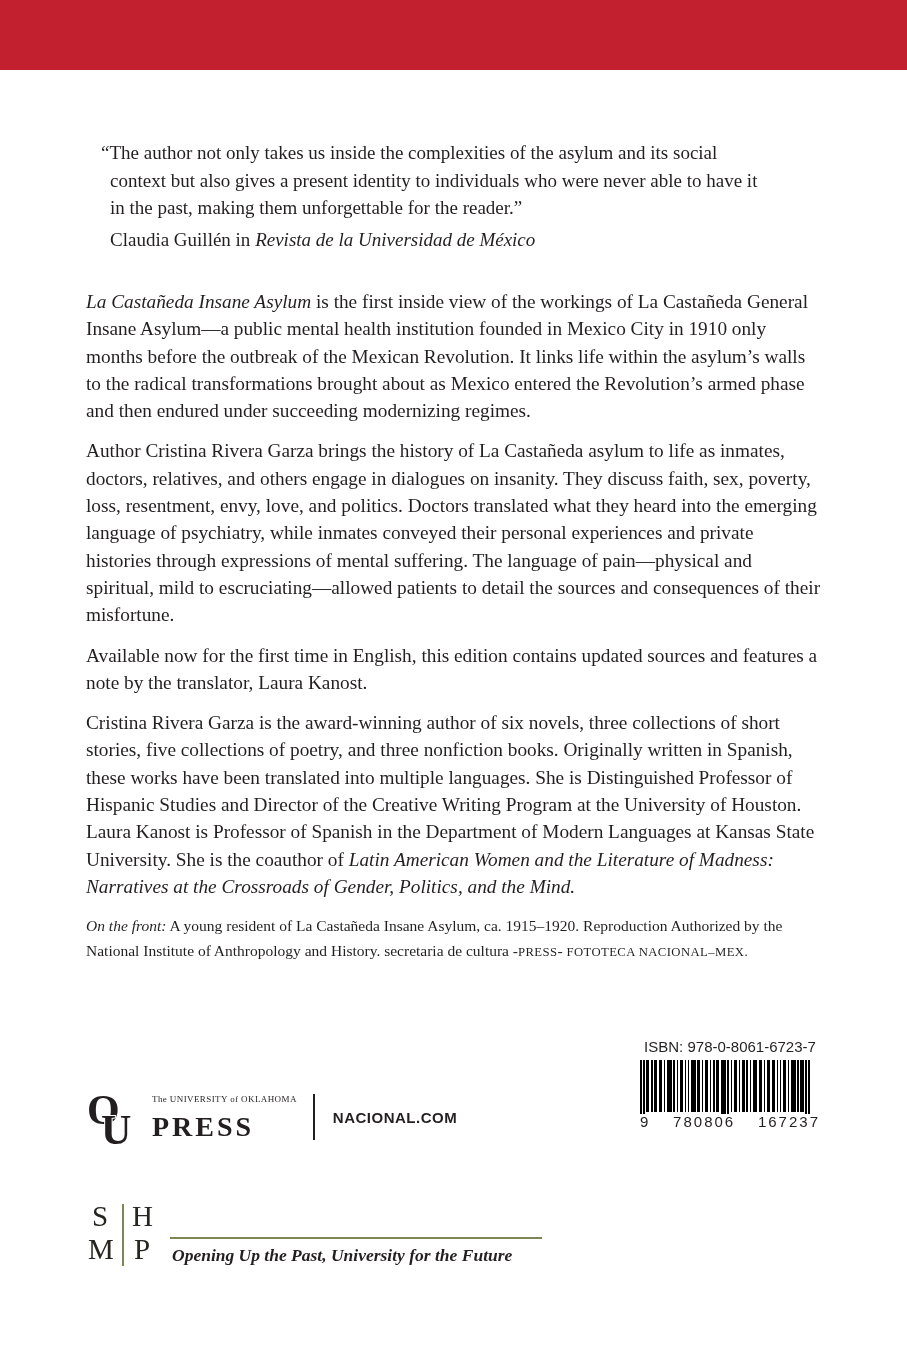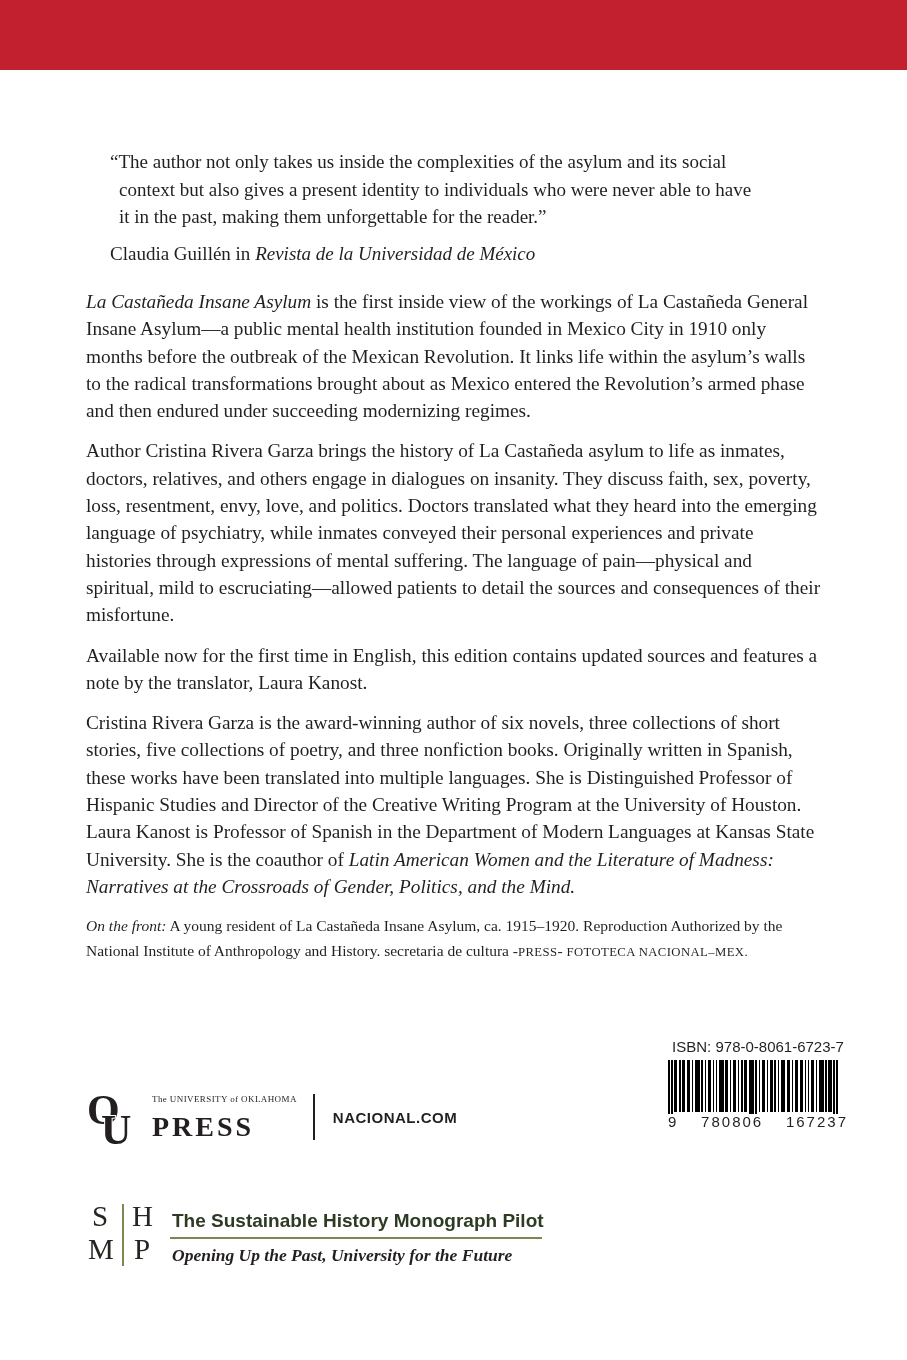--- a/index.html
+++ b/index.html
@@ -20,21 +20,21 @@
     background: #c3202f;
   }
   
   .quote-block {
     position: absolute;
     left: 110px; top: 139px;
     width: 655px;
     font-size: 19px;
     line-height: 27.5px;
   }
-  .quote-text { margin: 9px; text-indent: -9px; }
+  .quote-text { margin: 0; text-indent: -9px; }
   .quote-attr { margin: 4px 0 0 0; }
   .b  { font-weight: normal; }
   .i  { font-style: italic; }
   .sc { font-size: 0.82em; letter-spacing: 0.4px; }
   
   .body-block {
     position: absolute;
     left: 86px; top: 288px;
     width: 736px;
     font-size: 19.3px;
@@ -45,21 +45,20 @@
     margin: 9px 0 0 0;
     font-size: 15.5px;
     line-height: 25px;
   }
   
   .isbn-block {
     position: absolute;
     left: 638px; top: 1038px;
     width: 184px;
     text-align: center;
-    margin-left: 28px;
   }
   .isbn-label {
     font-family: "Liberation Sans", sans-serif;
     font-size: 15px;
     margin-bottom: 5px;
     white-space: nowrap;
   }
   .barcode {
     position: relative;
     height: 70px;
@@ -257,16 +256,15 @@
   <div class="shmp-hline"></div>
 
   <div class="shmp-logo">
     <span class="shmp-letter s">S</span>
     <span class="shmp-letter h">H</span>
     <span class="shmp-letter m">M</span>
     <span class="shmp-letter p">P</span>
     <span class="shmp-vline"></span>
   </div>
 
-  <div class="shmp-title">The Sustainable History Monograph Pilot</div>
   <div class="shmp-tagline">Opening Up the Past, University for the Future</div>
 
 </div>
 
 </body></html>

